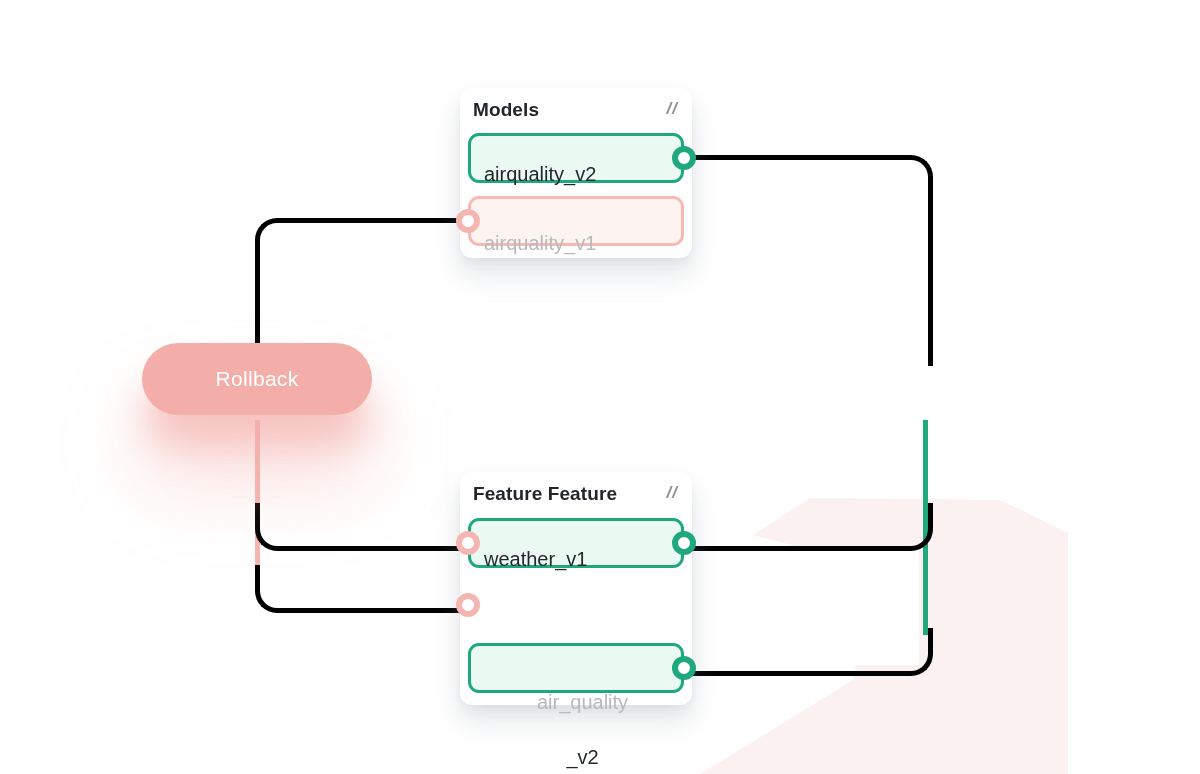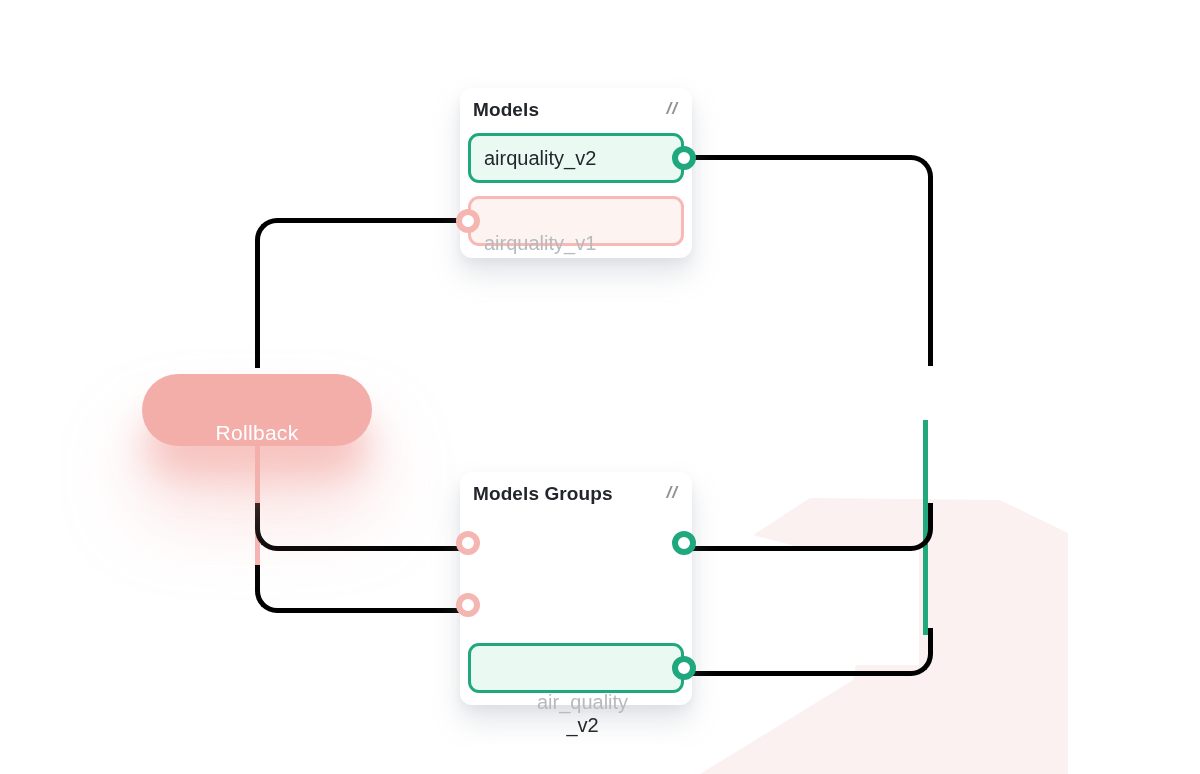--- a/index.html
+++ b/index.html
@@ -50,21 +50,21 @@
     position:absolute;right:14px;top:11px;font-size:17px;font-weight:600;
     color:#8d9297;letter-spacing:1px;font-style:italic;
   }
   .chip{
     position:absolute;left:8px;width:216px;height:50px;border-radius:11px;
     border:3px solid;box-sizing:border-box;display:flex;align-items:center;
     padding:0 0 0 13px;font-size:20px;white-space:nowrap;
   }
   .chip.green{border-color:#1fa87d;background:#eafaf3;}
   .chip.pink{border-color:#f6b9b5;background:#fdf4f2;}
-  .t-dark{color:#24282d;}
+  .t-dark{color:#24282d;margin-top:32px;}
   .t-muted{color:#b7babd;margin-top:45px;}
   .chip-m1{top:45px;} .chip-m2{top:108px;}
   .chip-f1{top:46px;} .chip-f2{top:108px;} .chip-f3{top:171px;flex-direction:column;}
   
   .port{
     position:absolute;z-index:4;width:24px;height:24px;border-radius:50%;
     background:#ffffff;border:6px solid;box-sizing:border-box;
   }
   .port.green{border-color:#1fa87d;}
   .port.pink{border-color:#f5b6b2;}
@@ -74,23 +74,22 @@
   .port-weather-r{left:672px;top:531px;}
   .port-aqv1f{left:456px;top:593px;}
   .port-aqv2f{left:672px;top:656px;}
   
   .pill{
     position:absolute;z-index:5;width:230px;height:72px;border-radius:36px;
     display:flex;align-items:center;justify-content:center;
     font-size:21px;color:#ffffff;letter-spacing:.3px;cursor:pointer;border:none;
   }
   .pill-rollback{
-    left:142px;top:374px;background:#f3aeaa;
+    left:142px;top:343px;background:#f3aeaa;
     box-shadow:0 34px 36px -4px rgba(243,172,168,.65),0 64px 78px 6px rgba(243,172,168,.35);
-    align-items:flex-end;
   }
   .pill-upgrade{
     left:801px;top:358px;background:#3cb68c;
     box-shadow:0 34px 36px -4px rgba(62,182,140,.5),0 64px 78px 6px rgba(62,182,140,.28);
   }
   .pill-label{pointer-events:none;}
 </style>
 </head>
 <body>
 
@@ -112,22 +111,25 @@
     <span class="card-menu">//</span>
     <div class="chip green chip-m1">
       <span class="t-dark">airquality_v2</span>
     </div>
     <div class="chip pink chip-m2">
       <span class="t-muted">airquality_v1</span>
     </div>
   </div>
 
   <div class="card card-features">
-    <span class="card-title">Models Groups</span>
+    <span class="card-title">Feature Feature</span>
     <span class="card-menu">//</span>
+    <div class="chip green chip-f1">
+      <span class="t-dark">weather_v1</span>
+    </div>
     <div class="chip green chip-f3">
       <span class="t-muted">air_quality</span>
         <span class="t-dark">_v2</span>
     </div>
   </div>
 
   <div class="port green port-aqv2m"></div>
   <div class="port pink port-aqv1m"></div>
   <div class="port pink port-weather-l"></div>
   <div class="port green port-weather-r"></div>

